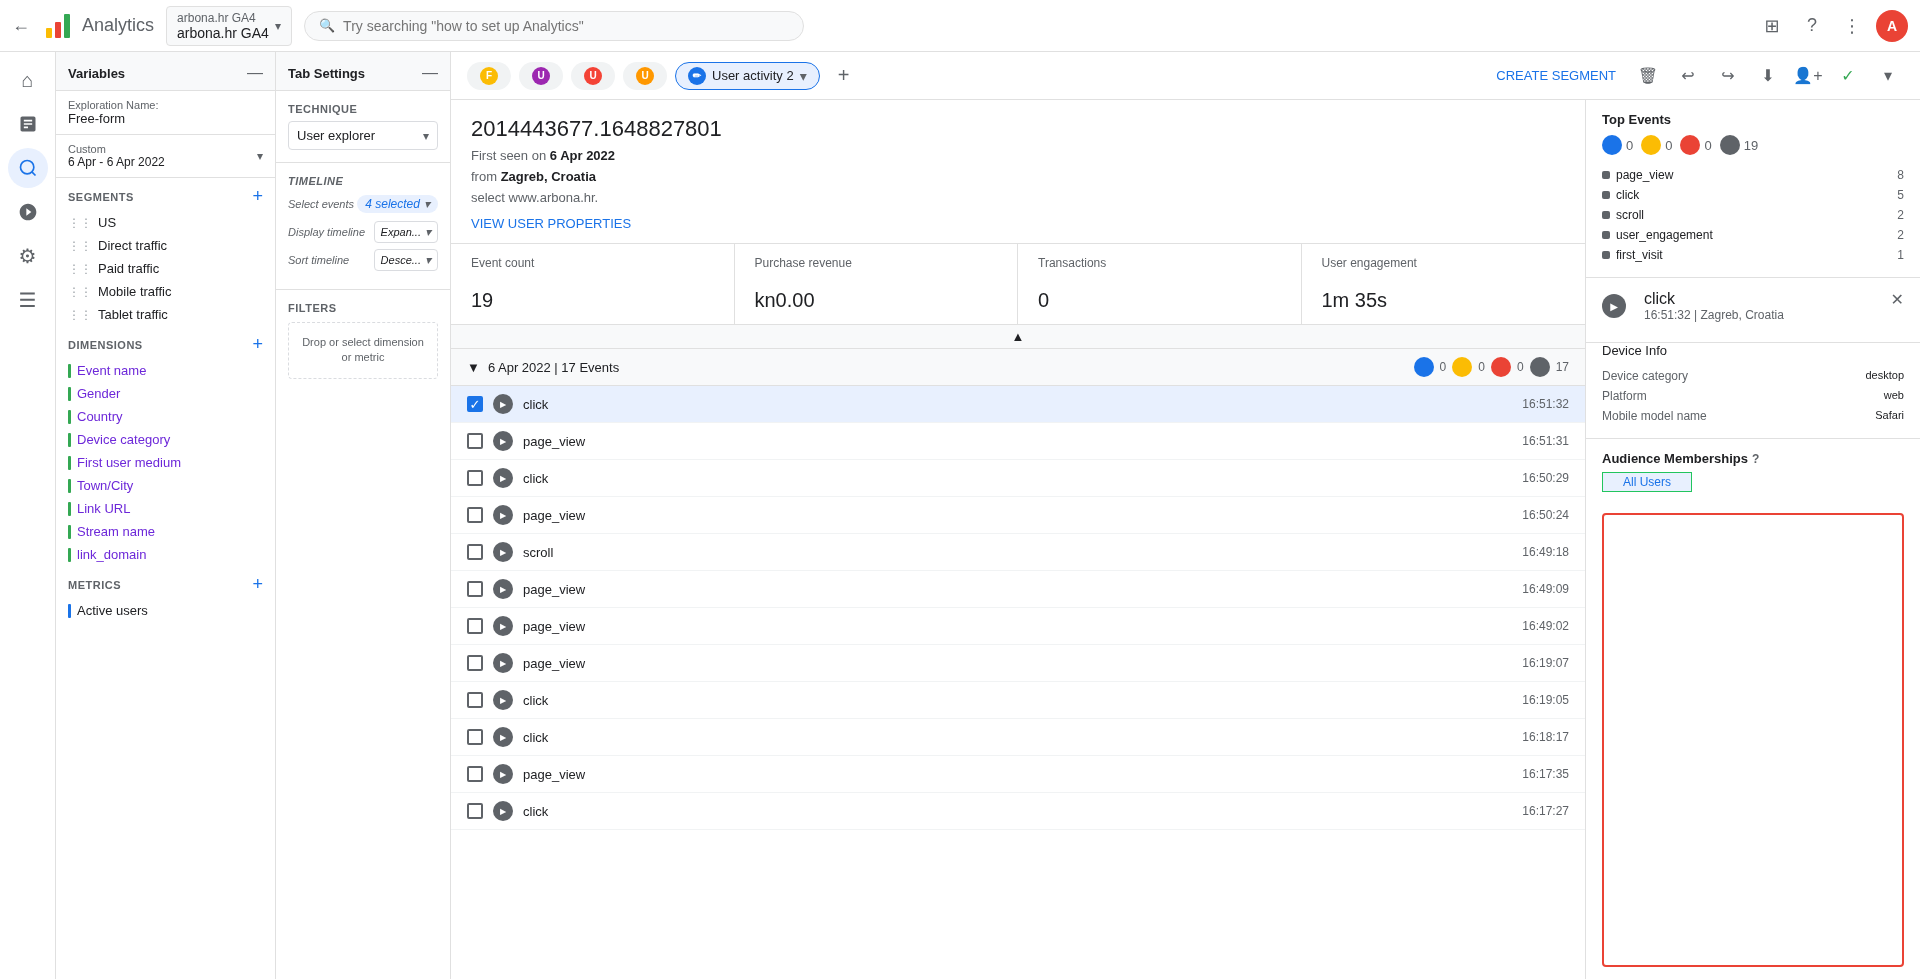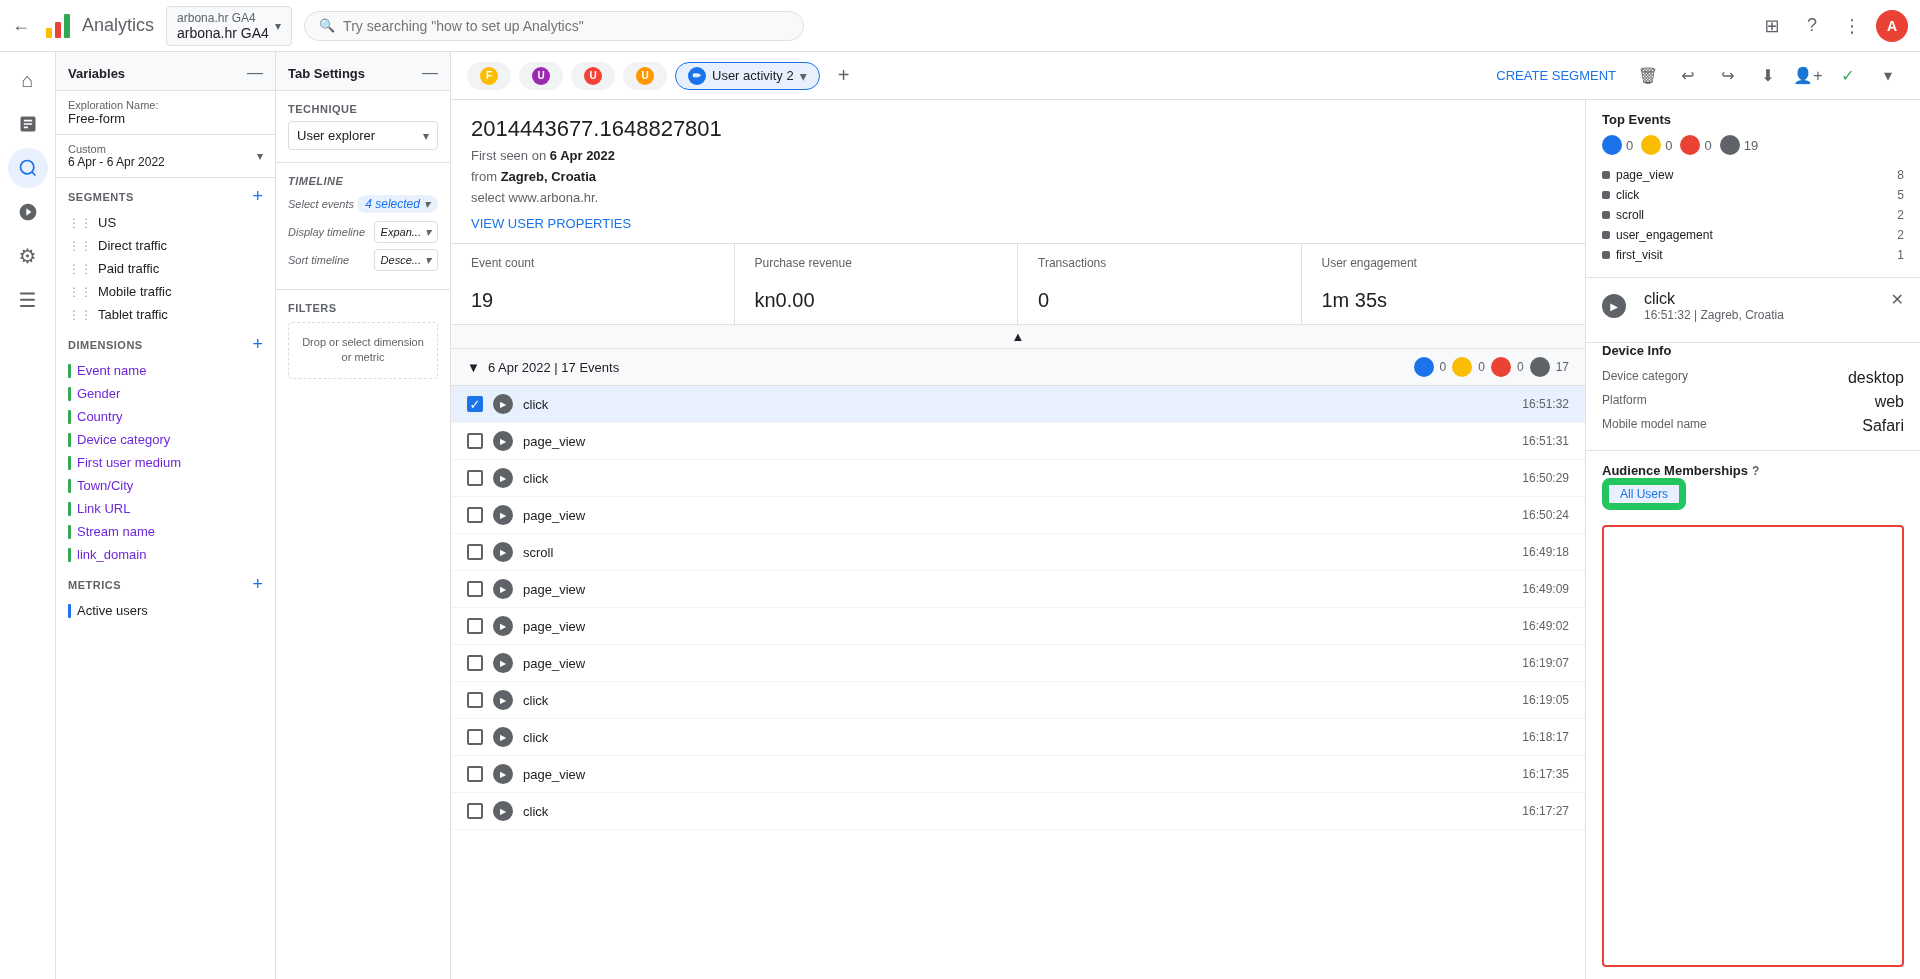--- a/index.html
+++ b/index.html
@@ -155,28 +155,28 @@
 
     
     .event-detail { padding: 12px 16px; border-bottom: 1px solid #e0e0e0; }
     .event-detail-header { display: flex; align-items: flex-start; justify-content: space-between; margin-bottom: 8px; }
     .event-detail-title { display: flex; align-items: center; gap: 8px; }
     .event-detail-name { font-size: 16px; font-weight: 500; color: #202124; }
     .event-detail-meta { font-size: 12px; color: #5f6368; }
     .event-detail-close { cursor: pointer; color: #5f6368; font-size: 16px; }
 
     .device-info-section { padding: 0 16px 12px; border-bottom: 1px solid #e0e0e0; }
-    .device-info-title { font-size: 13px; font-weight: 700; color: #202124; margin-bottom: 8px; }
+    .device-info-title { font-size: 13px; font-weight: 400; color: #202124; margin-bottom: 8px; }
     .device-info-row { display: flex; justify-content: space-between; padding: 3px 0; }
     .device-info-label { font-size: 12px; color: #5f6368; }
-    .device-info-value { font-size: 16px; color: #202124; }
+    .device-info-value { font-size: 11px; color: #202124; }
 
     .audience-section { padding: 12px 16px; }
     .audience-title { display: flex; align-items: center; gap: 4px; font-size: 13px; font-weight: 600; color: #202124; margin-bottom: 8px; }
-    .audience-badge { background: #e8f0fe; color: #1a73e8; border: 7px solid #22c55e; border-radius: 8px; padding: 2px 11px; font-size: 12px; cursor: pointer; }
+    .audience-badge { background: #e8f0fe; color: #1a73e8; border: 1px solid #22c55e; border-radius: 0; padding: 2px 20px; font-size: 12px; cursor: pointer; }
 
     
     .red-box-area { margin: 12px 16px; border: 2px solid #ea4335; border-radius: 4px; flex: 1; min-height: 180px; }
 
     
     .collapse-row { display: flex; justify-content: center; padding: 4px; background: #f8f9fa; border-bottom: 1px solid #e0e0e0; }
     .chevron { font-size: 12px; color: #5f6368; }
   </style>
 </head>
 <body>

